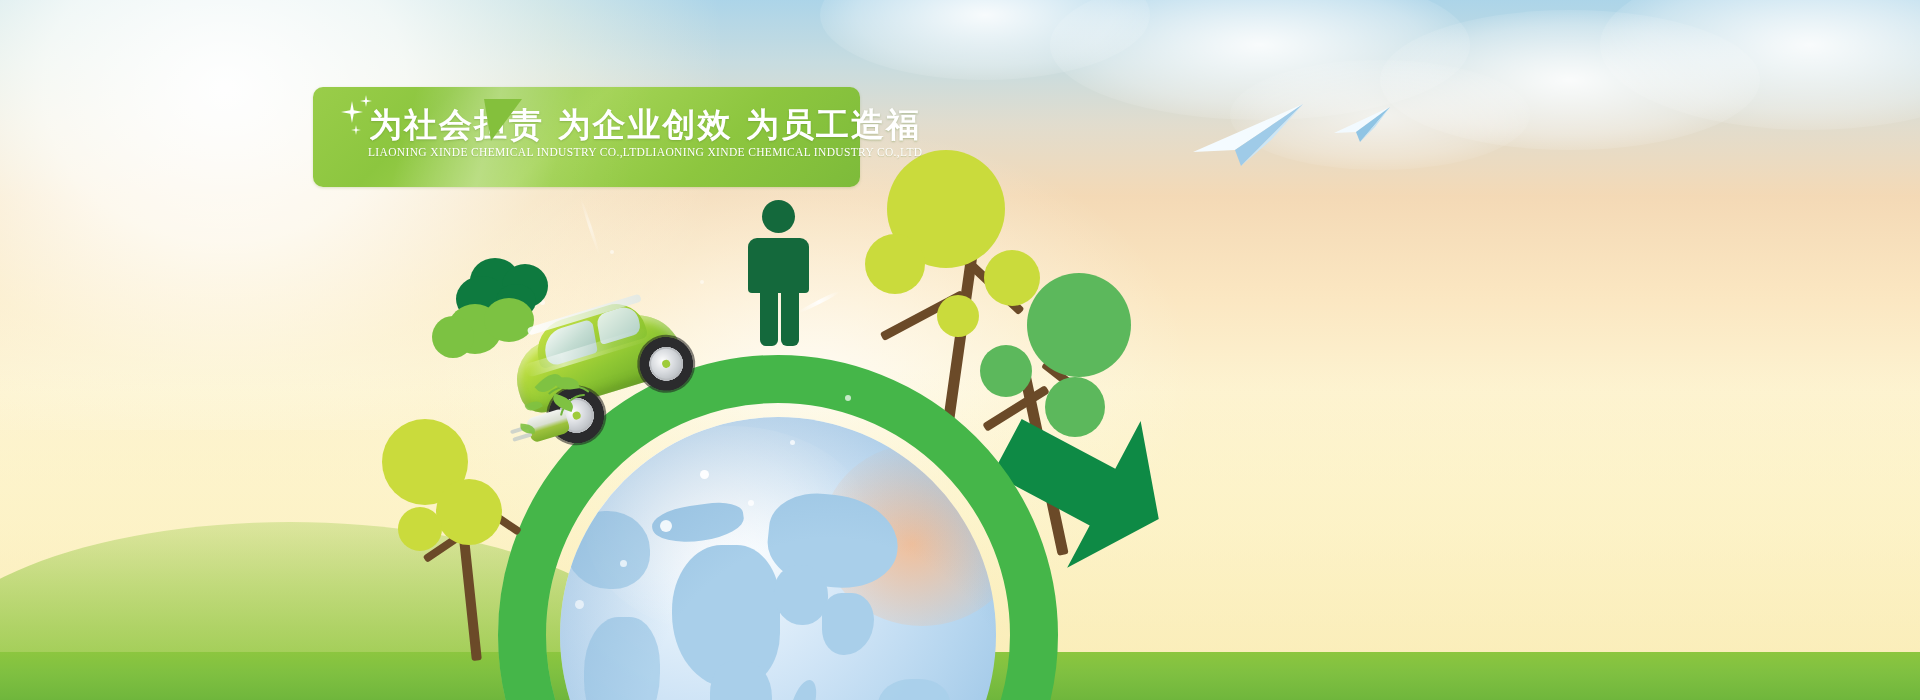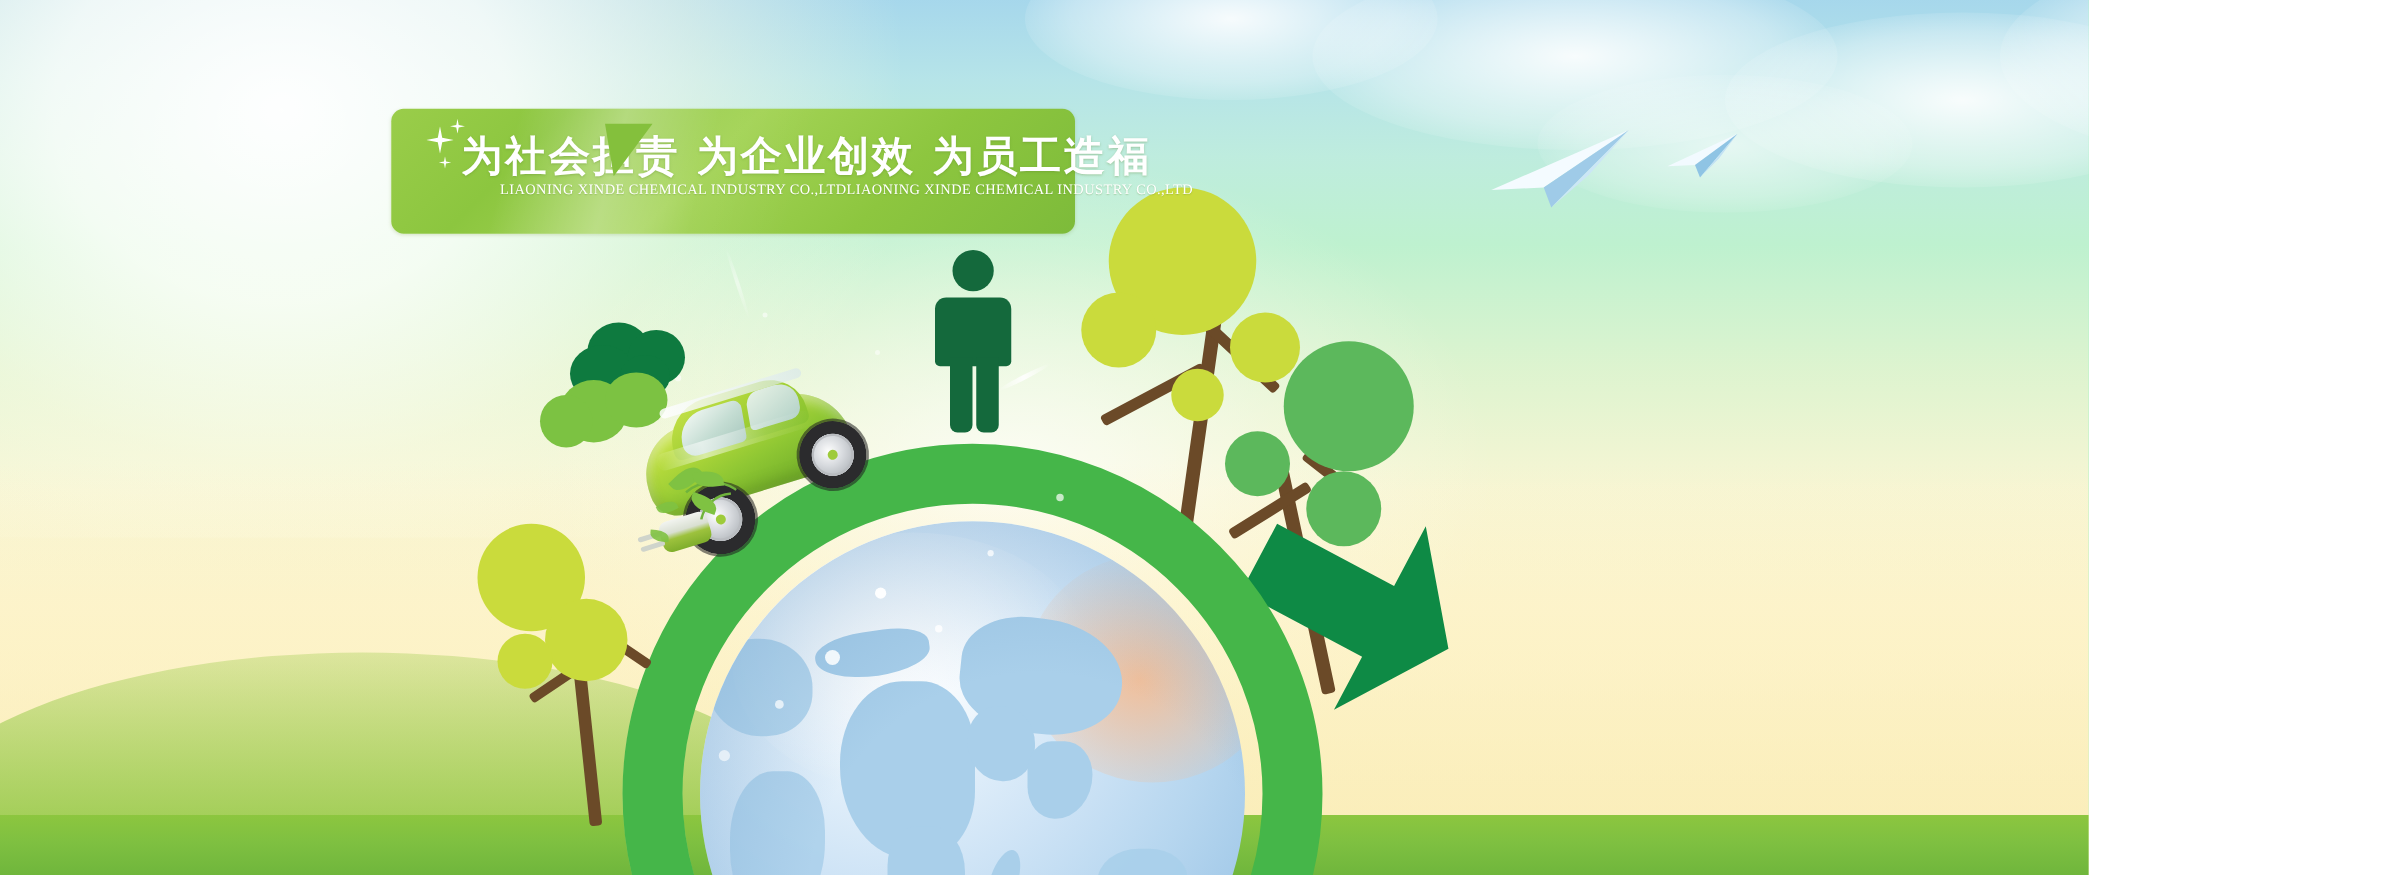--- a/index.html
+++ b/index.html
@@ -1,23 +1,23 @@
 <!DOCTYPE html>
 <html><head>
 <meta charset="utf-8">
 <title>Banner</title>
 <style>
   html,body{margin:0;padding:0;background:#fff;}
   body{font-family:"Liberation Sans",sans-serif;}
 
   #stage{
     position:relative;
-    width:1671px;height:700px;
+    width:1920px;height:700px;
     overflow:hidden;
-    background:#86efac;
+    background:#fdba74;
   }
 
   
   .bg-sky{
     position:absolute;inset:0;
     background:
       linear-gradient(to bottom,
         rgba(168,214,239,0.95) 0%,
         rgba(190,226,243,0.85) 9%,
         rgba(214,235,243,0.70) 18%,
@@ -160,21 +160,20 @@
     font-size:33px;font-weight:700;color:#ffffff;letter-spacing:2px;
     white-space:nowrap;
     text-shadow:0 1px 2px rgba(90,130,40,0.35);
   }
   .banner-sub{
     position:absolute;left:55px;top:59px;width:500px;
     font-family:"Liberation Serif","DejaVu Serif",serif;
     font-size:11.5px;color:#ffffff;letter-spacing:0.35px;
     white-space:nowrap;
     text-shadow:0 1px 1px rgba(90,130,40,0.30);
-    margin-left:32px;
   }
 
   
   .car{position:absolute;left:500px;top:296px;width:205px;height:160px;transform:rotate(-17deg);}
   .car-body{
     position:absolute;left:18px;top:30px;width:168px;height:68px;
     border-radius:40px 46px 20px 22px;
     background:linear-gradient(165deg,#d2e84c 0%,#b5da3b 26%,#8fc733 58%,#79b52c 82%,#6aa628 100%);
     box-shadow:inset 0 -6px 10px rgba(70,110,20,0.30), inset 0 5px 9px rgba(255,255,255,0.45);
   }

